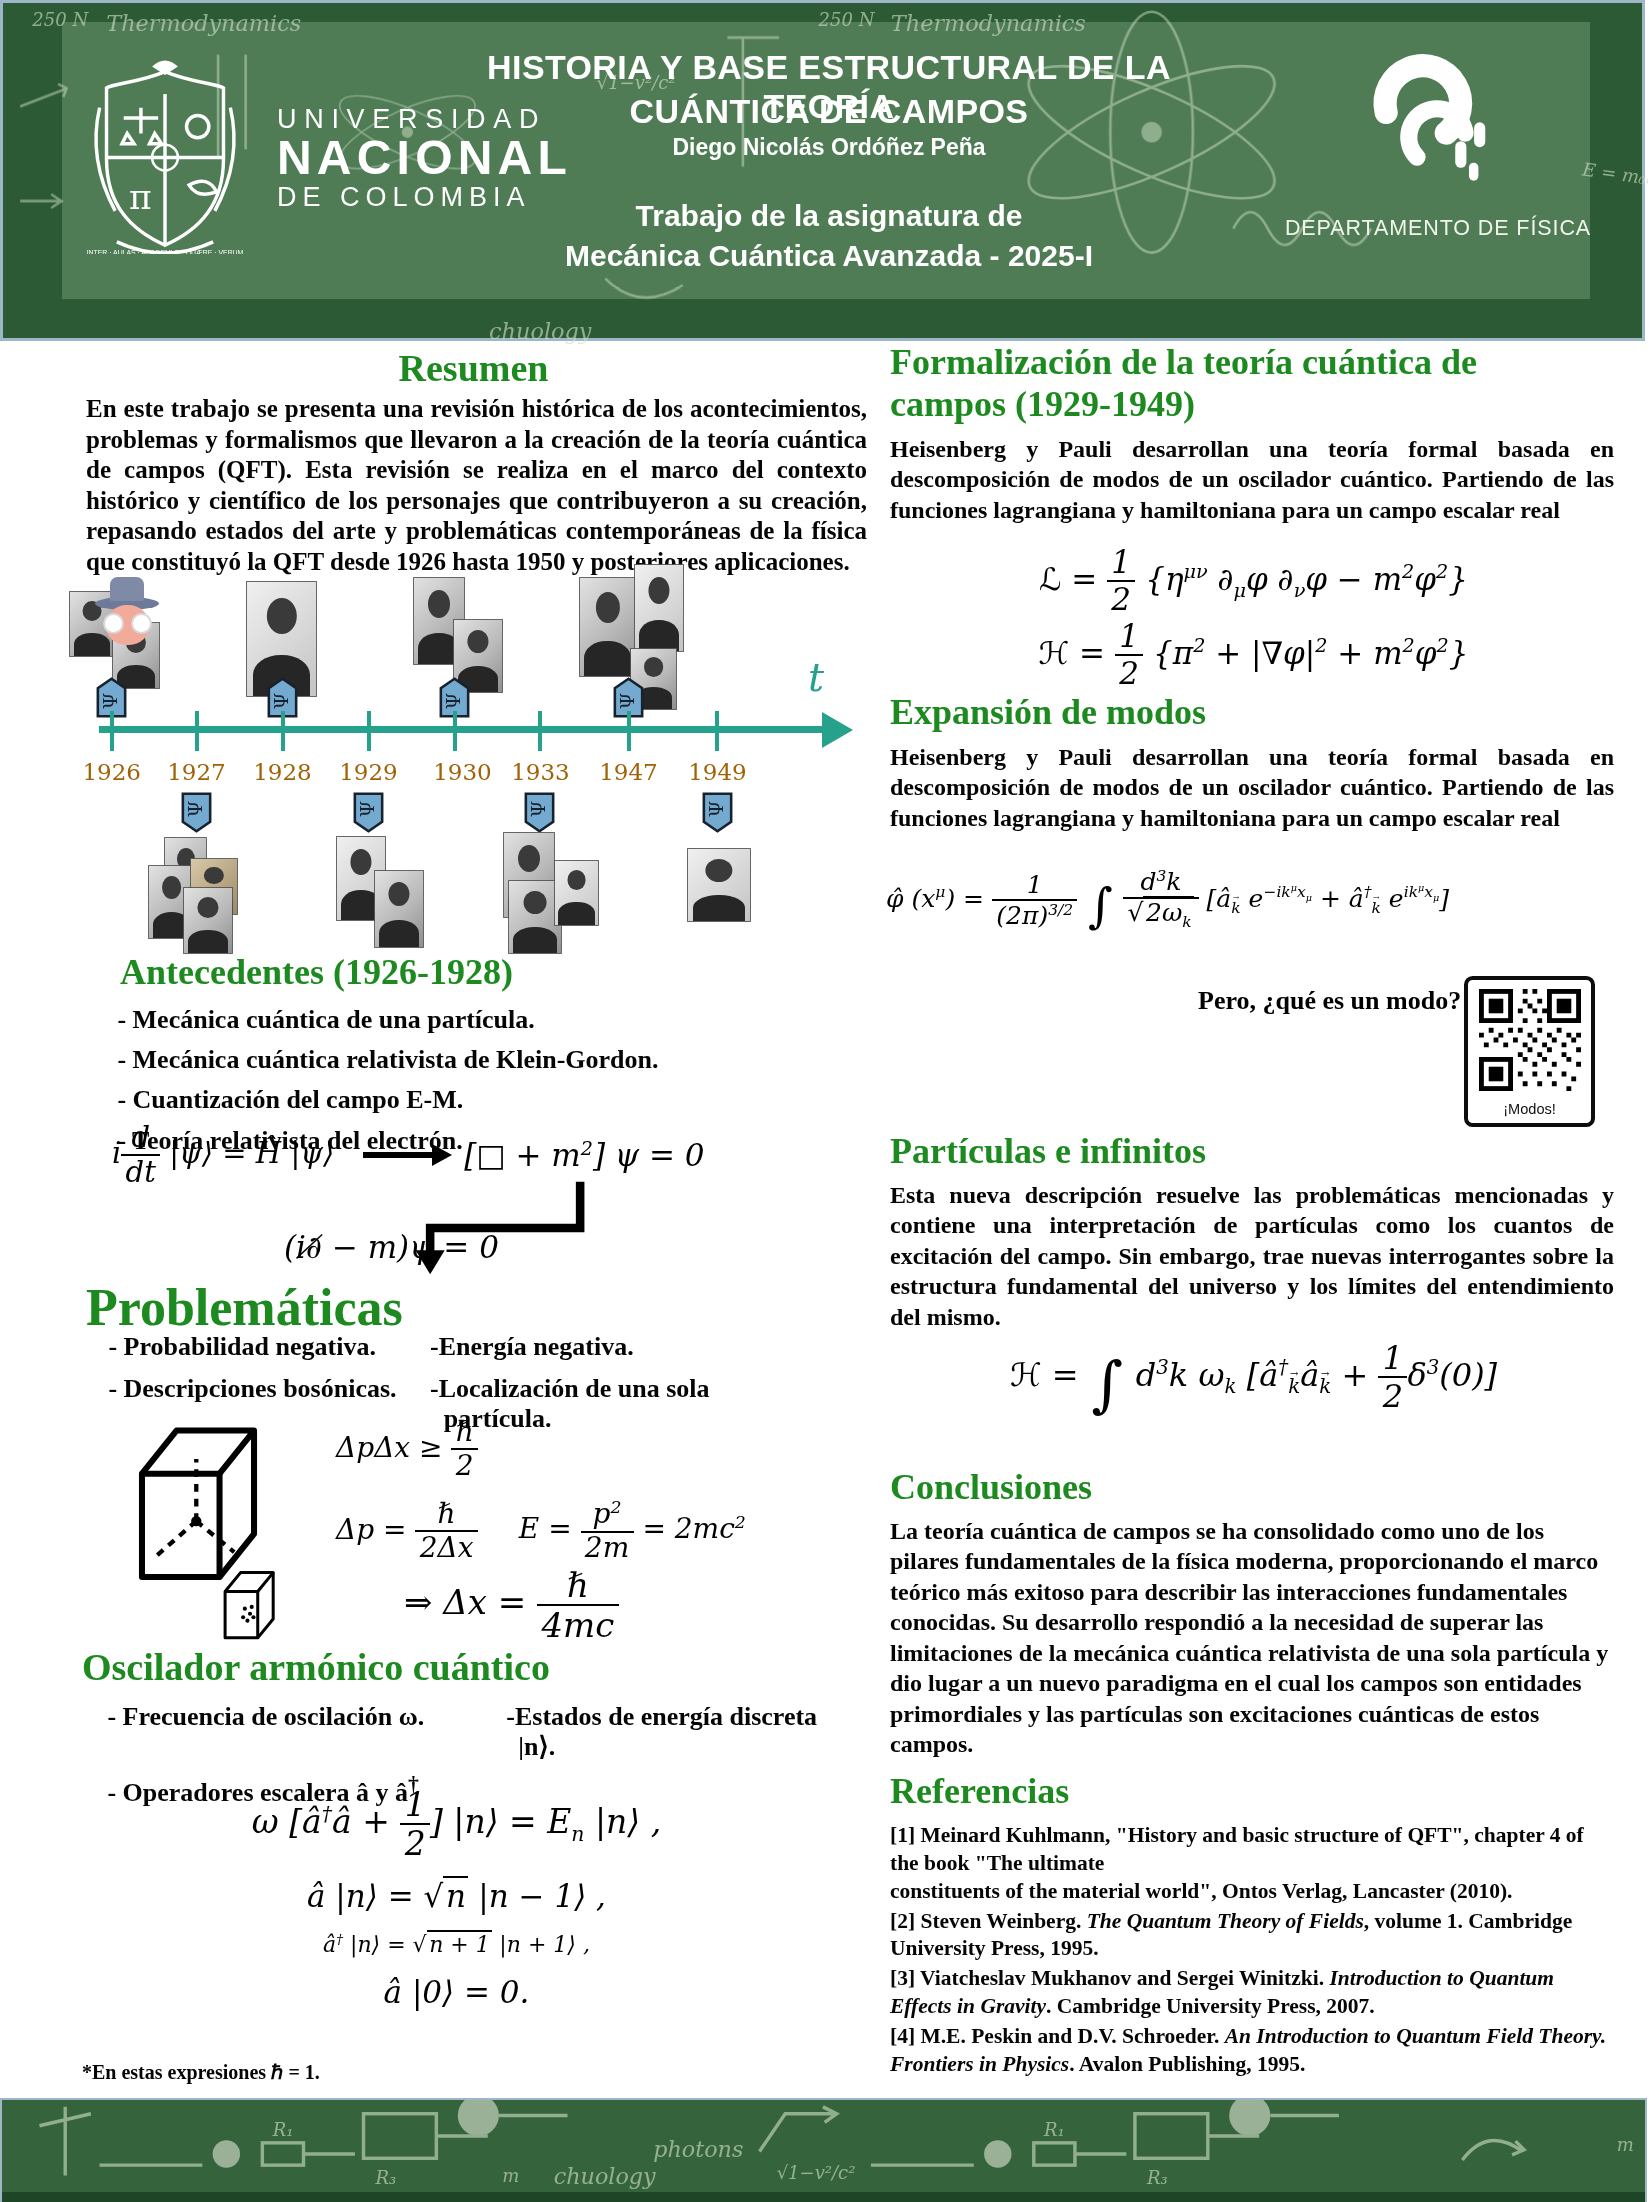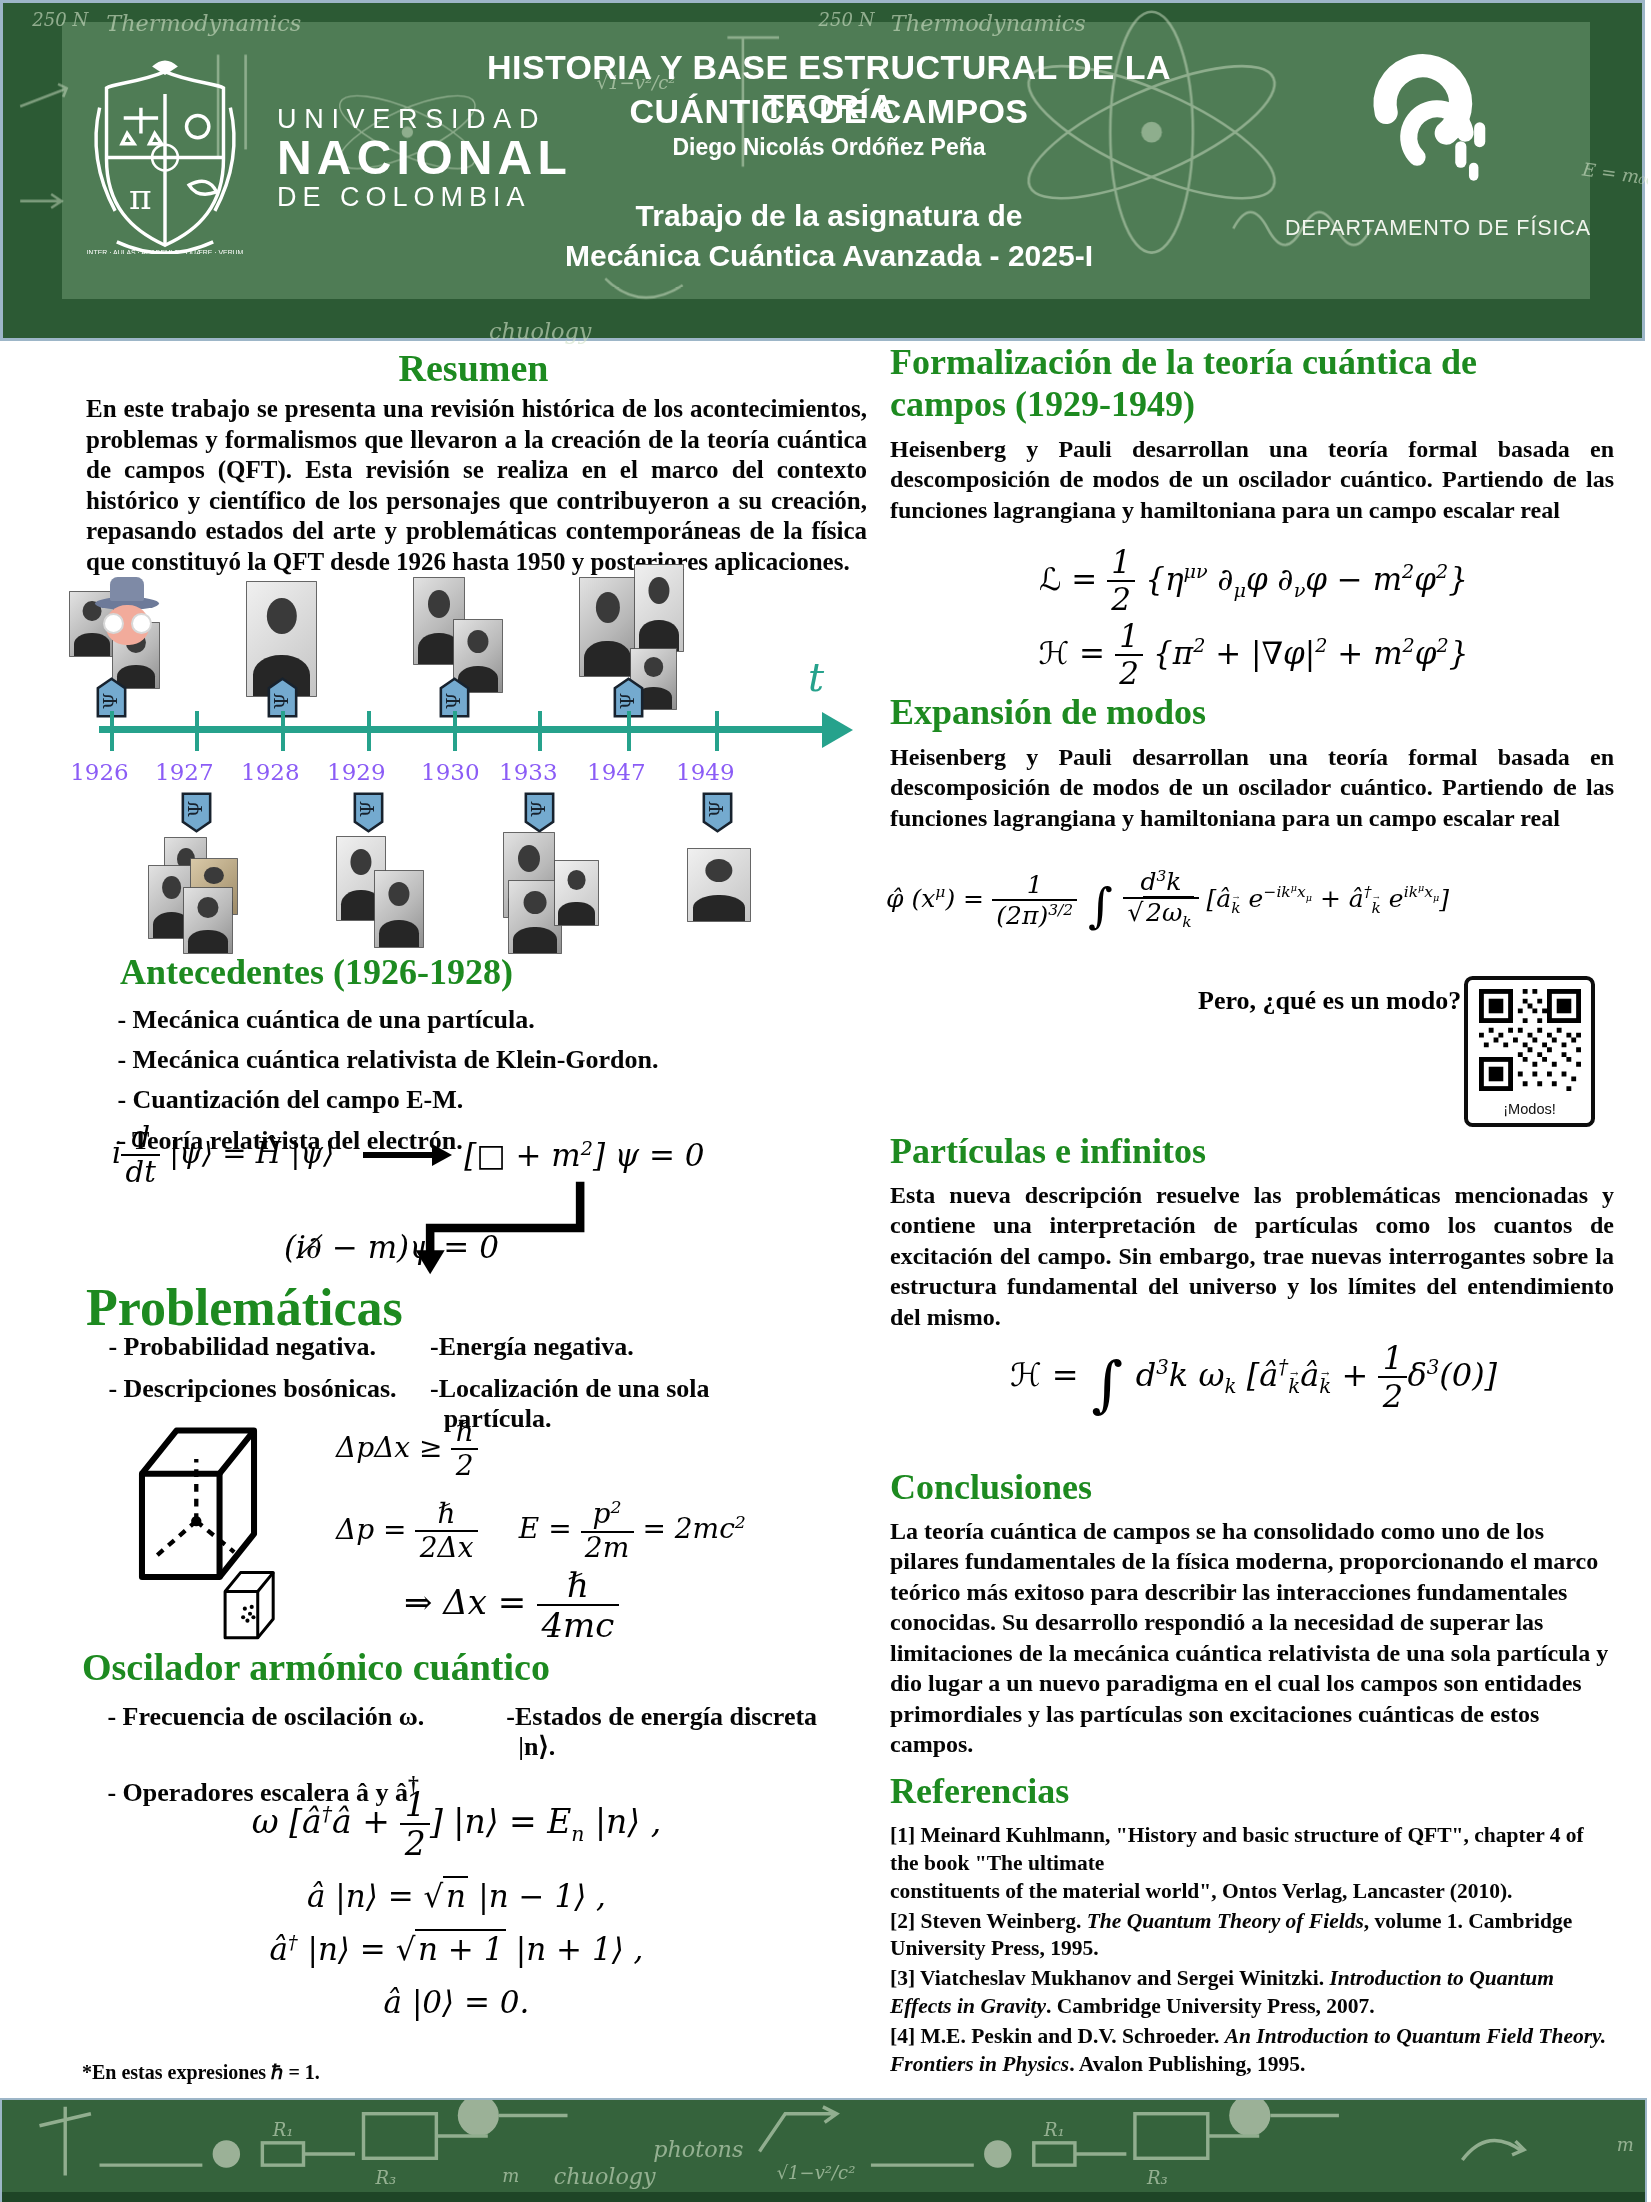--- a/index.html
+++ b/index.html
@@ -47,21 +47,21 @@
   .vec::after{content:"→";position:absolute;left:50%;top:-0.72em;transform:translateX(-50%);font-size:.5em;font-style:normal;}
 
   .harrow{width:72px;height:6px;background:#000;position:relative;}
   .harrow::after{content:"";position:absolute;right:-17px;top:-8.6px;
                  border-left:20.6px solid #000;border-top:11.2px solid transparent;border-bottom:11.2px solid transparent;}
 
   
   .tl-line{position:absolute;background:#26a28c;}
   .tl-head{position:absolute;border-left:31px solid #26a28c;border-top:18px solid transparent;border-bottom:18px solid transparent;width:0;height:0;}
   .tick{position:absolute;width:4.3px;height:40px;background:#26a28c;}
-  .year{position:absolute;width:83px;text-align:left;color:#8b5cf6;font:400 23px "DejaVu Serif",serif;}
+  .year{position:absolute;width:83px;text-align:center;color:#a16207;font:400 23px "DejaVu Serif",serif;}
   .tl-t{position:absolute;color:#26a28c;font:italic 400 40px "DejaVu Serif",serif;}
   .flag{position:absolute;width:31px;height:41px;}
   .ph{position:absolute;background:linear-gradient(135deg,#e2e2e2 0%,#b9b9b9 55%,#8f8f8f 100%);box-shadow:0 0 0 0.9px #555;}
   .ph::before{content:"";position:absolute;left:50%;top:14%;width:44%;height:32%;border-radius:50%;background:#3a3a3a;transform:translateX(-50%);}
   .ph::after{content:"";position:absolute;bottom:0;left:8%;width:84%;height:36%;border-radius:48% 48% 0 0;background:#262626;}
   .ph.sepia{background:linear-gradient(135deg,#d9c9a8,#9d8a66);}
   .ph.lite{background:linear-gradient(135deg,#f0f0f0,#c4c4c4);}
   .spy{position:absolute;width:69px;height:79px;}
   .spy .hat-top{position:absolute;left:17px;top:1.7px;width:34px;height:24px;background:#7e8aa6;border-radius:7.7px 7.7px 1.7px 1.7px;}
   .spy .hat-brim{position:absolute;left:2.6px;top:22.4px;width:64px;height:13px;background:#6d7a99;border-radius:50%;}
@@ -325,21 +325,21 @@
   </div>
   <p class="bullet">-  Operadores escalera â y â<sup>†</sup></p>
 </div>
 
 <div class="abs" style="left:138px;top:1788px;width:637px;display:flex;flex-direction:column;align-items:center;gap:17px;">
   <div class="math" style="font-size:33px;">ω [â<sup>†</sup>â + <span class="frac">
         <span class="fnum">1</span>
         <span class="fden">2</span>
       </span>] |n⟩ = E<sub>n</sub> |n⟩ ,</div>
   <div class="math" style="font-size:31px;">â |n⟩ = <span class="sqrt">√<span class="sqbar">n</span></span> |n − 1⟩ ,</div>
-  <div class="math" style="font-size:31px;">â<sup>†</sup> |n⟩ = <span class="sqrt">√<span class="sqbar">n + 1</span></span> |n + 1⟩ ,</div>
+  <div class="math" style="font-size:22px;">â<sup>†</sup> |n⟩ = <span class="sqrt">√<span class="sqbar">n + 1</span></span> |n + 1⟩ ,</div>
   <div class="math" style="font-size:31px;">â |0⟩ = 0.</div>
 </div>
 <div class="abs footnote" style="left:82px;top:2058px;">*En estas expresiones ℏ = 1.</div>
 
 <h2 class="abs h-green" style="left:890px;top:342px;width:697px;line-height:1.16;">Formalización de la teoría cuántica de campos (1929-1949)</h2>
 <p class="abs btext-r" style="left:890px;top:434px;width:724px;margin:0;">Heisenberg y Pauli desarrollan una teoría formal basada en descomposición de modos de un oscilador cuántico. Partiendo de las funciones lagrangiana y hamiltoniana para un campo escalar real</p>
 <div class="abs math" style="left:890px;top:547px;width:727px;text-align:center;font-size:31px;">ℒ = <span class="frac">
       <span class="fnum">1</span>
       <span class="fden">2</span>
     </span> {η<sup>μν</sup> ∂<sub>μ</sub>φ ∂<sub>ν</sub>φ − m<sup>2</sup>φ<sup>2</sup>}</div>

